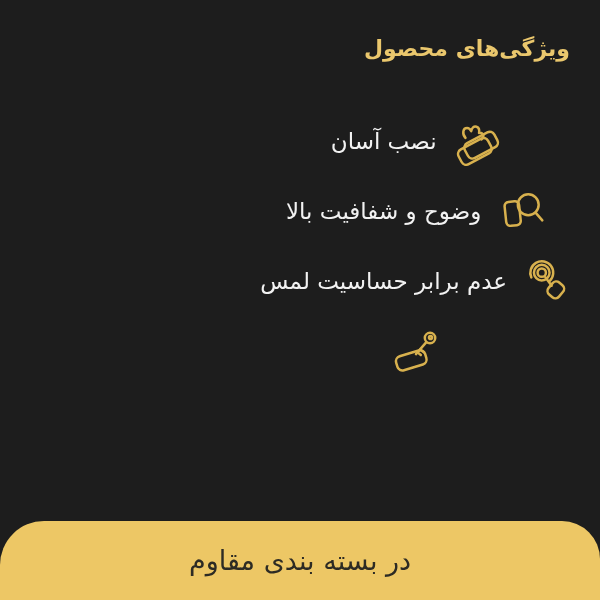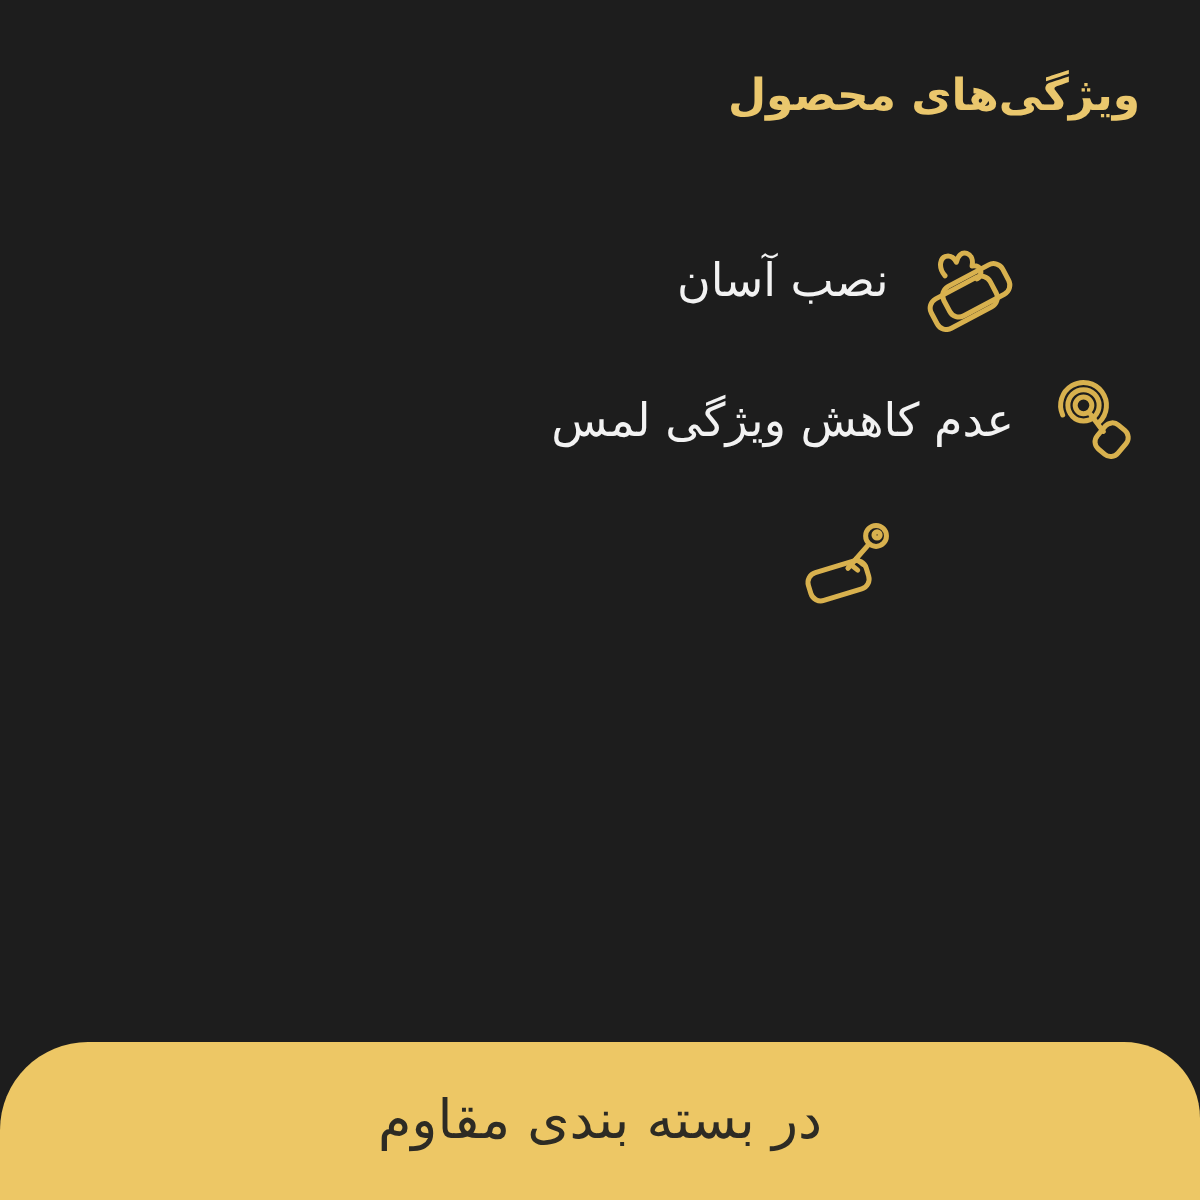--- a/index.html
+++ b/index.html
@@ -87,32 +87,42 @@
       <span class="icon">
         <svg viewBox="0 0 48 48" fill="none" stroke="currentColor" stroke-width="2.4" stroke-linecap="round" stroke-linejoin="round">
           <rect x="11" y="20" width="32" height="16" rx="5" transform="rotate(-28 27 28)"></rect>
           <rect x="5" y="26" width="32" height="16" rx="5" transform="rotate(-28 21 34)"></rect>
           <path d="M12 21c-3.5-4-2.5-9.5 1.5-9.5 2 0 3.2 1.5 4 3 .5-3 2.5-5 5-4.2 2.4.8 3 3.5 2.5 6 2-.5 4 .5 4.2 2.8.1 1.5-.8 2.8-1.8 3.4"></path>
         </svg>
       </span>
       <span class="label">نصب آسان</span>
     </li>
 
+    <li class="feature">
+      <span class="icon">
+        <svg viewBox="0 0 48 48" fill="none" stroke="currentColor" stroke-width="2.4" stroke-linecap="round" stroke-linejoin="round">
+          <rect x="8" y="15" width="14" height="23" rx="4" transform="rotate(-6 15 26)"></rect>
+          <circle cx="30" cy="18" r="10"></circle>
+          <line x1="37" y1="25.5" x2="43.5" y2="33"></line>
+        </svg>
+      </span>
+      <span class="label">وضوح و شفافیت بالا</span>
+    </li>
 
     <li class="feature">
       <span class="icon">
         <svg viewBox="0 0 48 48" fill="none" stroke="currentColor" stroke-width="2.4" stroke-linecap="round" stroke-linejoin="round">
           <circle cx="18" cy="16" r="4"></circle>
           <circle cx="18" cy="16" r="7.5"></circle>
           <path d="M8 20.6 A11 11 0 1 1 25.5 24.1"></path>
           <rect x="25" y="25" width="13" height="15" rx="4.5" transform="rotate(40 31.5 32.5)"></rect>
           <line x1="21.5" y1="20.5" x2="27.5" y2="28.5"></line>
         </svg>
       </span>
-      <span class="label">عدم کاهش ویژگی لمس</span>
+      <span class="label">عدم برابر حساسیت لمس</span>
     </li>
 
     <li class="feature">
       <span class="icon">
         <svg viewBox="0 0 48 48" fill="none" stroke="currentColor" stroke-width="2.4" stroke-linecap="round" stroke-linejoin="round">
           <rect x="4" y="26" width="29" height="14" rx="5" transform="rotate(-17 18.5 33)"></rect>
           <circle cx="36.5" cy="11.5" r="5"></circle>
           <circle cx="37" cy="11" r="1.5"></circle>
           <line x1="33" y1="15.5" x2="23" y2="27"></line>
           <path d="M27 22.5l3.2 2.6M24.5 25.3l3.2 2.6"></path>

